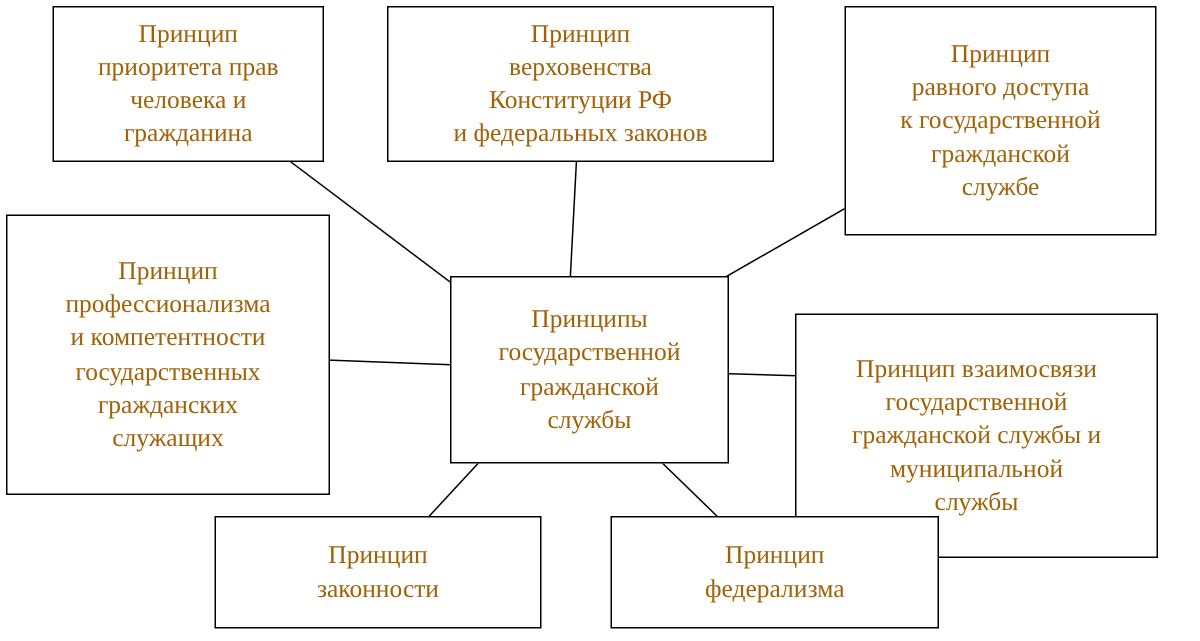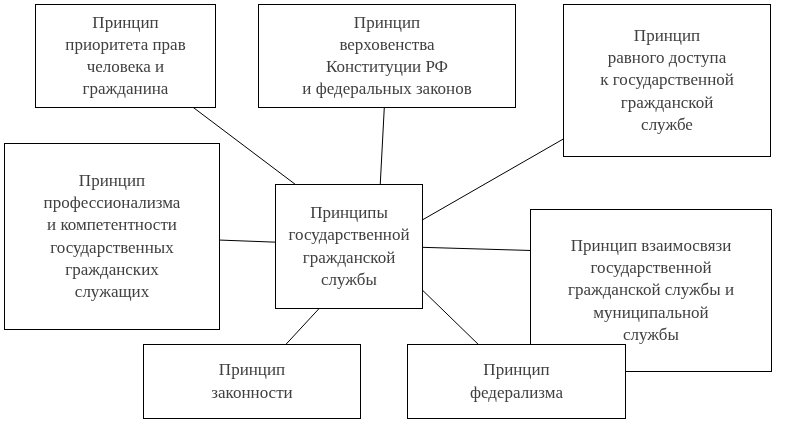--- a/index.html
+++ b/index.html
@@ -6,21 +6,21 @@
     margin: 0;
     padding: 0;
     background: #ffffff;
   }
   .canvas {
     position: relative;
     width: 800px;
     height: 427px;
     background: #ffffff;
     font-family: "Liberation Serif", "DejaVu Serif", serif;
-    color: #404040;
+    color: #a16207;
     overflow: hidden;
   }
   svg.connectors {
     position: absolute;
     left: 0;
     top: 0;
     width: 800px;
     height: 427px;
   }
   svg.connectors line {
@@ -38,21 +38,21 @@
     text-align: center;
     white-space: pre-line;
     font-size: 17px;
     line-height: 1.3;
     padding: 2px 4px;
   }
   .node-top-left     { left: 35px;  top: 4px;   width: 181px; height: 104px; }
   .node-top-center   { left: 258px; top: 4px;   width: 258px; height: 104px; }
   .node-top-right    { left: 563px; top: 4px;   width: 208px; height: 153px; }
   .node-left         { left: 4px;   top: 143px; width: 216px; height: 187px; }
-  .node-center       { left: 275px; top: 184px; width: 148px; height: 125px; }
+  .node-center       { left: 300px; top: 184px; width: 186px; height: 125px; }
   .node-right        { left: 530px; top: 173px; width: 242px; height: 163px; margin-top: 36px; }
   .node-bottom-left  { left: 143px; top: 344px; width: 218px; height: 75px;  }
   .node-bottom-right { left: 407px; top: 344px; width: 219px; height: 75px;  }
 </style>
 </head>
 <body>
 
 <div class="canvas">
 
   <svg class="connectors" viewBox="0 0 800 427" aria-hidden="true">

